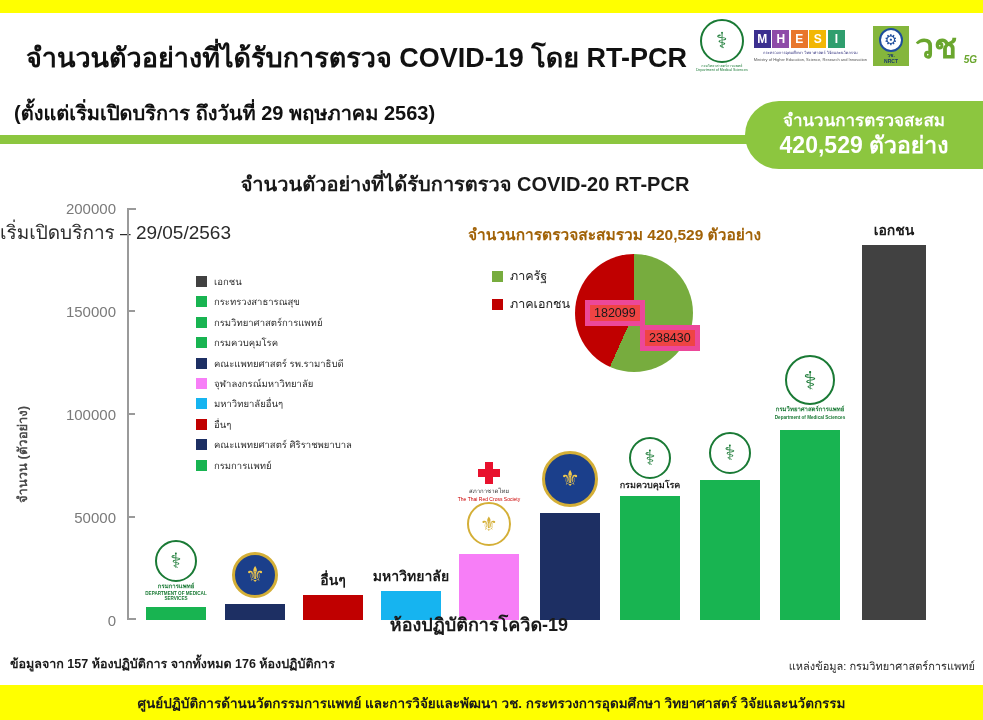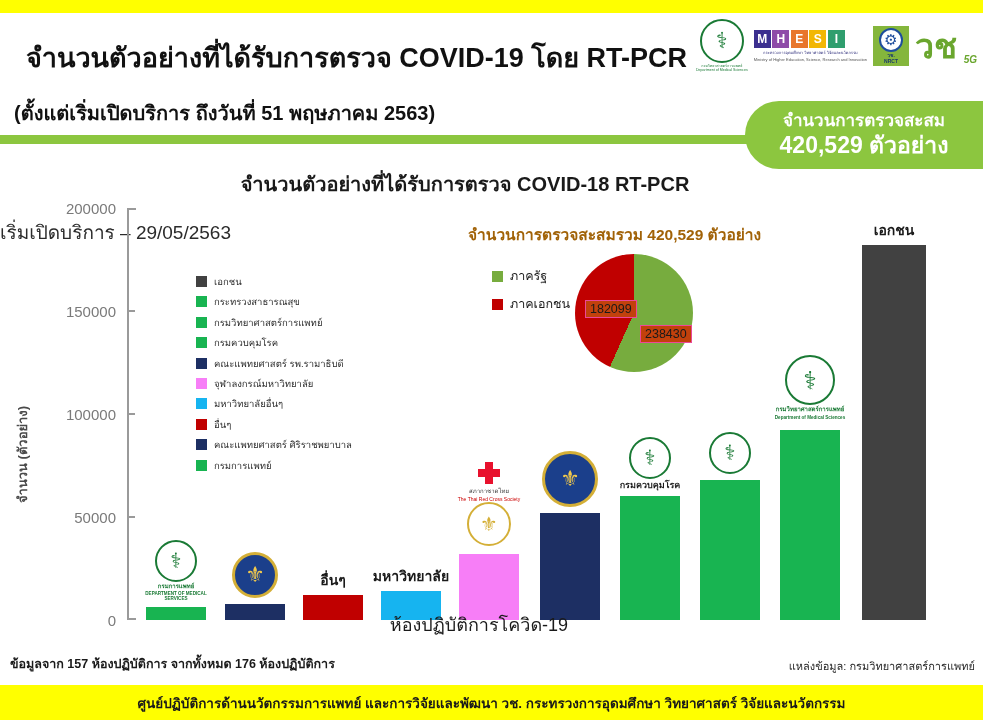--- a/index.html
+++ b/index.html
@@ -163,28 +163,28 @@
   }
   .pie-legend { position: absolute; left: 24px; top: 44px; }
   .pie-legend .legend-item { margin-bottom: 8px; }
   .pie-legend .legend-swatch { width: 11px; height: 11px; }
   .pie-legend .legend-text { font-size: 12.5px; color: #1a1a1a; }
   .pie-circle {
     position: absolute; left: 107px; top: 32px;
     width: 118px; height: 118px; border-radius: 50%;
   }
   .pie-val {
-    position: absolute; background: #c2410c; border: 1px solid #ec4899;
+    position: absolute; background: #ef4444; border: 5px solid #ec4899;
     font-size: 12.5px; color: #1a1a1a; padding: 1px 4px; white-space: nowrap;
   }
 
   
   .x-axis-title {
     position: absolute; left: 0; top: 466px; width: 930px;
-    text-align: center; font-size: 18px; font-weight: normal; color: #1a1a1a; padding-left: 28px;
+    text-align: center; font-size: 18px; font-weight: bold; color: #1a1a1a; padding-left: 28px;
   }
 
   
   .footnote-left {
     position: absolute; left: 10px; top: 654px;
     font-size: 12.5px; font-weight: bold; color: #1a1a1a;
   }
   .footnote-right {
     position: absolute; right: 8px; top: 657px;
     font-size: 11px; color: #2a2a2a;
@@ -195,21 +195,21 @@
   }
   .bottom-bar span { font-size: 13.5px; font-weight: bold; color: #1a1a1a; }
 </style>
 </head>
 <body>
 
 <div class="top-bar"></div>
 
 <div class="header">
   <div class="header-title">จำนวนตัวอย่างที่ได้รับการตรวจ COVID-19 โดย RT-PCR</div>
-  <div class="header-sub">(ตั้งแต่เริ่มเปิดบริการ ถึงวันที่ 51 พฤษภาคม 2563)</div>
+  <div class="header-sub">(ตั้งแต่เริ่มเปิดบริการ ถึงวันที่ 29 พฤษภาคม 2563)</div>
 
   <div class="logos">
     <div class="logo-dmsc">
       <div class="logo-circle">⚕</div>
       <div class="logo-cap">กรมวิทยาศาสตร์การแพทย์
 Department of Medical Sciences</div>
     </div>
 
     <div class="mhesi">
       <div class="mhesi-row">
@@ -238,21 +238,21 @@
 
 <div class="green-band"></div>
 
 <div class="badge">
   <div class="badge-label">จำนวนการตรวจสะสม</div>
   <div class="badge-value">420,529 ตัวอย่าง</div>
 </div>
 
 <div class="chart">
 
-  <div class="chart-title">จำนวนตัวอย่างที่ได้รับการตรวจ COVID-18 RT-PCR</div>
+  <div class="chart-title">จำนวนตัวอย่างที่ได้รับการตรวจ COVID-20 RT-PCR</div>
   <div class="chart-subtitle">เริ่มเปิดบริการ – 29/05/2563</div>
 
   <div class="y-axis-title">จำนวน (ตัวอย่าง)</div>
   <div class="y-ticks-wrap">
       <div class="y-tick" style="top: 476px;">0</div>
       <div class="y-tick" style="top: 373px;">50000</div>
       <div class="y-tick" style="top: 270px;">100000</div>
       <div class="y-tick" style="top: 167px;">150000</div>
       <div class="y-tick" style="top: 64px;">200000</div>
     </div>

